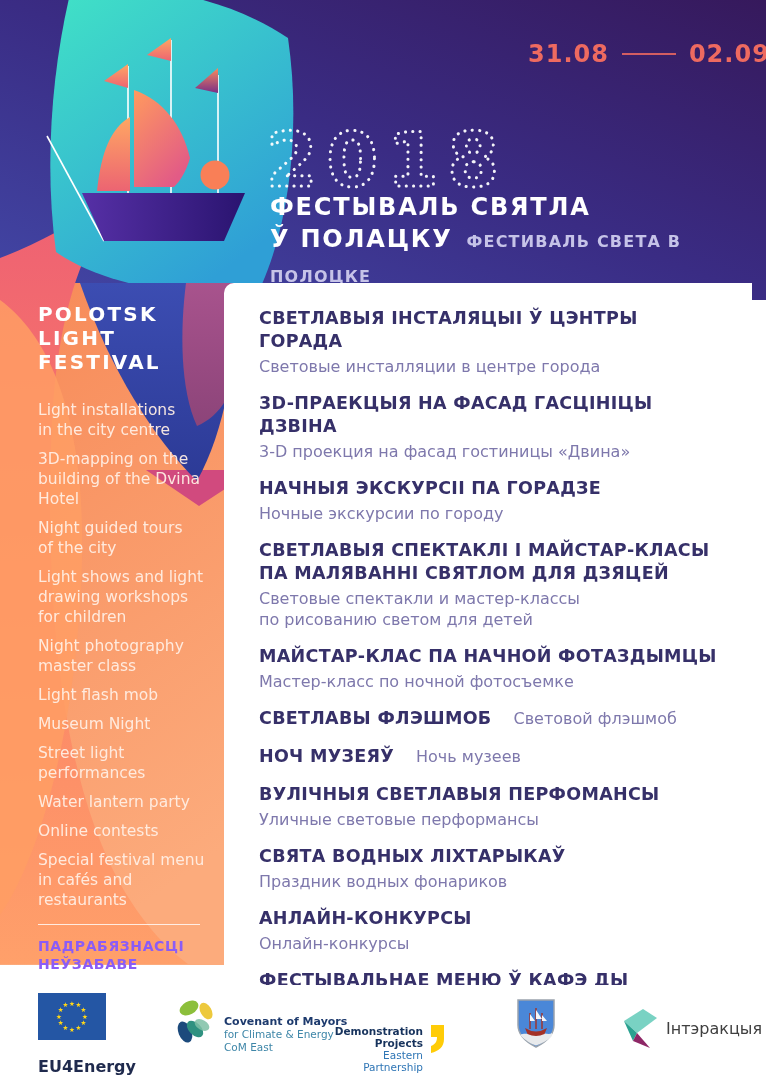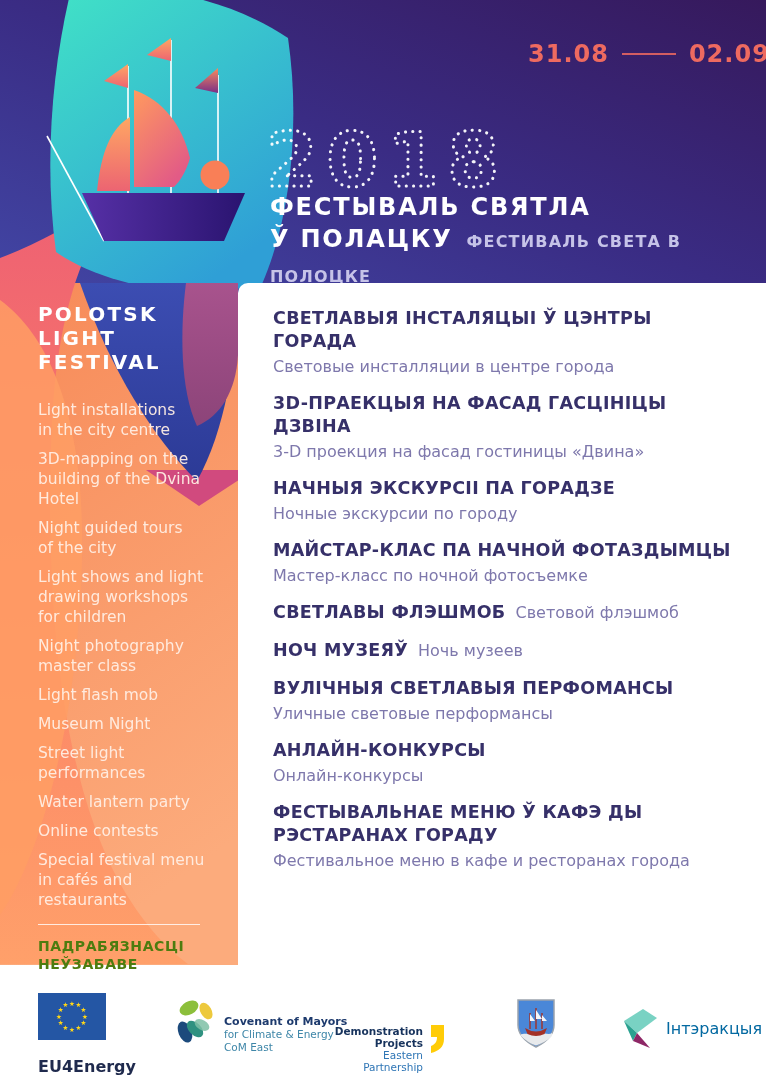--- a/index.html
+++ b/index.html
@@ -23,48 +23,48 @@
   .subtitle { font-size:16px; font-weight:700; letter-spacing:1.2px; color:#c6c3e8; margin-left:14px; }
 
   
   .sidebar { position:absolute; left:38px; top:302px; width:185px; color:#ffeee4; }
   .sb-header { font-size:20px; font-weight:600; letter-spacing:2.2px; line-height:24px;
     color:#ffffff; white-space:pre-line; margin-bottom:26px; }
   .sb-list { list-style:none; }
   .sb-list li { font-size:15.5px; line-height:20px; white-space:pre-line;
     margin-bottom:9px; color:rgba(255,238,228,.95); }
   .sb-divider { width:162px; border-top:1px solid rgba(255,255,255,.8); margin:14px 0 12px 0; }
-  .sb-note1 { font-size:14px; font-weight:700; letter-spacing:.6px; color:#4d7c0f; line-height:18px; margin-bottom:6px; }
+  .sb-note1 { font-size:14px; font-weight:700; letter-spacing:.6px; color:#8b5cf6; line-height:18px; margin-bottom:6px; }
   .sb-note2 { font-size:13px; letter-spacing:.8px; color:rgba(255,240,232,.88); line-height:23px; }
 
   
-  .panel { position:absolute; left:238px; top:283px; width:528px; height:797px;
+  .panel { position:absolute; left:224px; top:283px; width:528px; height:797px;
     background:#ffffff; border-top-left-radius:10px; padding:24px 28px 0 35px; }
   .event { margin-bottom:15px; }
   .ev-title { font-size:17.5px; font-weight:700; color:#363069; line-height:23px; letter-spacing:.3px; }
   .ev-sub { font-size:16px; color:#7e78ac; line-height:21px; margin-top:3px; white-space:pre-line; }
-  .event.inline { display:flex; align-items:baseline; gap:10px; }
+  .event.inline { display:flex; align-items:baseline; gap:22px; }
   .event.inline .ev-sub { margin-top:0; }
 
   
   .footer { position:absolute; left:0; top:985px; width:766px; height:95px; background:#fff; }
   .logo { position:absolute; }
   .logo-eu { left:38px; top:8px; }
   .eu-label { margin-top:13px; font-size:16px; font-weight:700; color:#1f2a4d; }
   .logo-com { left:176px; top:13px; display:flex; gap:6px; }
   .com-text { padding-top:17px; }
   .com-l1 { font-size:11px; font-weight:700; color:#1d3a6d; line-height:13px; }
   .com-l2 { font-size:10.5px; color:#3e86a8; line-height:13px; }
   .logo-demo { left:330px; top:20px; display:flex; align-items:flex-start; gap:5px;margin-top:20px; }
   .demo-text { width:93px; text-align:right; }
   .demo-l1 { font-size:10.5px; font-weight:700; color:#16325c; line-height:12px; }
   .demo-l2 { font-size:10.5px; color:#2e75b5; line-height:12px; }
   .logo-arms { left:516px; top:13px; }
   .logo-inter { left:622px; top:23px; display:flex; align-items:center; gap:8px; }
-  .inter-label { font-size:16px; color:#0369a1; }
+  .inter-label { font-size:16px; color:#404040; }
 </style>
 </head>
 <body>
 
 <div class="poster">
 
   <svg class="bg" width="766" height="1080" viewBox="0 0 766 1080">
     <defs>
       <linearGradient id="gBand" x1="0" y1="1" x2="1" y2="0">
         <stop offset="0" stop-color="#4247a6"></stop>
@@ -189,34 +189,43 @@
         </div>
         <div class="event">
           <div class="ev-title">3D-ПРАЕКЦЫЯ НА ФАСАД ГАСЦІНІЦЫ ДЗВІНА</div>
           <div class="ev-sub">3-D проекция на фасад гостиницы «Двина»</div>
         </div>
         <div class="event">
           <div class="ev-title">НАЧНЫЯ ЭКСКУРСІІ ПА ГОРАДЗЕ</div>
           <div class="ev-sub">Ночные экскурсии по городу</div>
         </div>
         <div class="event">
+          <div class="ev-title">СВЕТЛАВЫЯ СПЕКТАКЛІ І МАЙСТАР-КЛАСЫ ПА МАЛЯВАННІ СВЯТЛОМ ДЛЯ ДЗЯЦЕЙ</div>
+          <div class="ev-sub">Световые спектакли и мастер-классы
+по рисованию светом для детей</div>
+        </div>
+        <div class="event">
           <div class="ev-title">МАЙСТАР-КЛАС ПА НАЧНОЙ ФОТАЗДЫМЦЫ</div>
           <div class="ev-sub">Мастер-класс по ночной фотосъемке</div>
         </div>
         <div class="event inline">
           <div class="ev-title">СВЕТЛАВЫ ФЛЭШМОБ</div>
           <div class="ev-sub">Световой флэшмоб</div>
         </div>
         <div class="event inline">
           <div class="ev-title">НОЧ МУЗЕЯЎ</div>
           <div class="ev-sub">Ночь музеев</div>
         </div>
         <div class="event">
           <div class="ev-title">ВУЛІЧНЫЯ СВЕТЛАВЫЯ ПЕРФОМАНСЫ</div>
           <div class="ev-sub">Уличные световые перформансы</div>
+        </div>
+        <div class="event">
+          <div class="ev-title">СВЯТА ВОДНЫХ ЛІХТАРЫКАЎ</div>
+          <div class="ev-sub">Праздник водных фонариков</div>
         </div>
         <div class="event">
           <div class="ev-title">АНЛАЙН-КОНКУРСЫ</div>
           <div class="ev-sub">Онлайн-конкурсы</div>
         </div>
         <div class="event">
           <div class="ev-title">ФЕСТЫВАЛЬНАЕ МЕНЮ Ў КАФЭ ДЫ РЭСТАРАНАХ ГОРАДУ</div>
           <div class="ev-sub">Фестивальное меню в кафе и ресторанах города</div>
         </div>
       </div>

